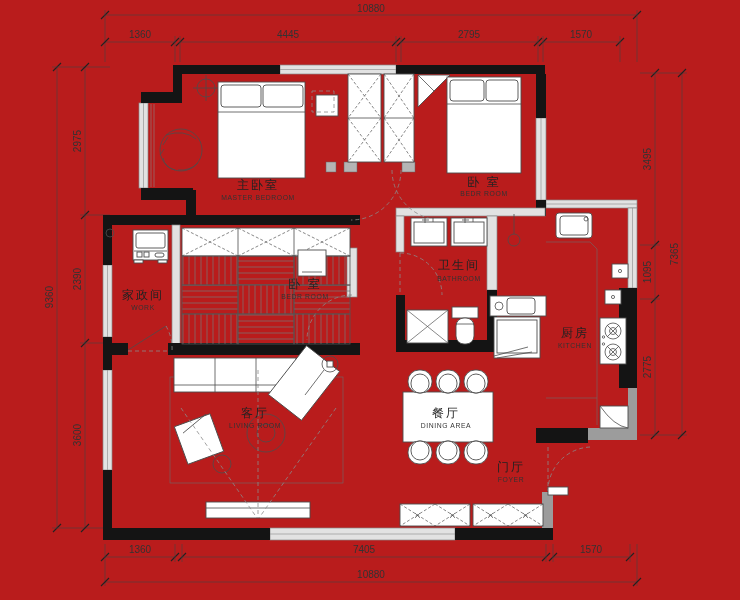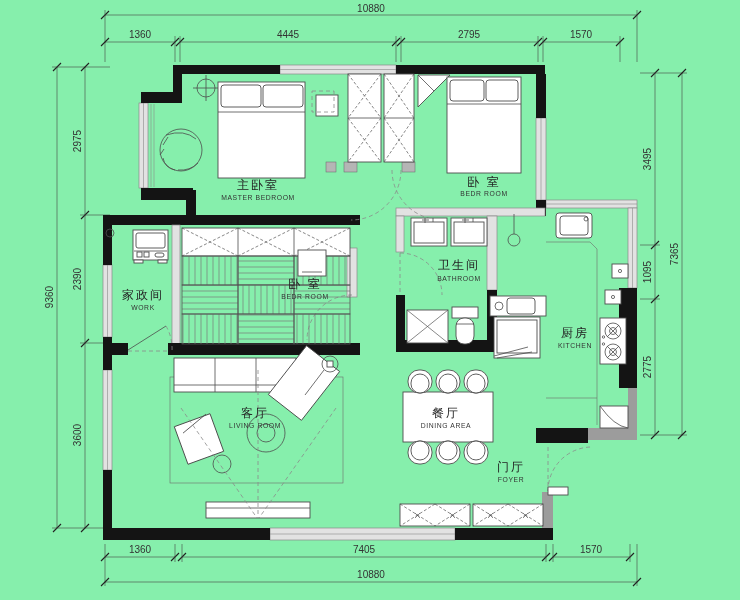--- a/index.html
+++ b/index.html
@@ -1,16 +1,16 @@
 <!DOCTYPE html>
 <html><head>
 <meta charset="utf-8">
 <style>
   html,body{margin:0;padding:0;background:#fff;}
-  #stage{position:relative;width:740px;height:600px;background:#86efac;overflow:hidden;
+  #stage{position:relative;width:740px;height:600px;background:#b91c1c;overflow:hidden;
          font-family:"Liberation Sans", sans-serif;}
   svg{position:absolute;left:0;top:0;}
   text{fill:#2b2b2b;}
   .dimtxt{font-size:10px;fill:#333;}
   .zh{font-size:12px;letter-spacing:2px;fill:#222;}
   .en{font-size:6.8px;letter-spacing:.6px;fill:#333;}
   .wall{fill:#141414;}
   .greywall{fill:#9c9c9c;}
   .win{fill:#e2e2e2;stroke:#8a8a8a;stroke-width:.7;}
   .winline{stroke:#8a8a8a;stroke-width:.6;fill:none;}

